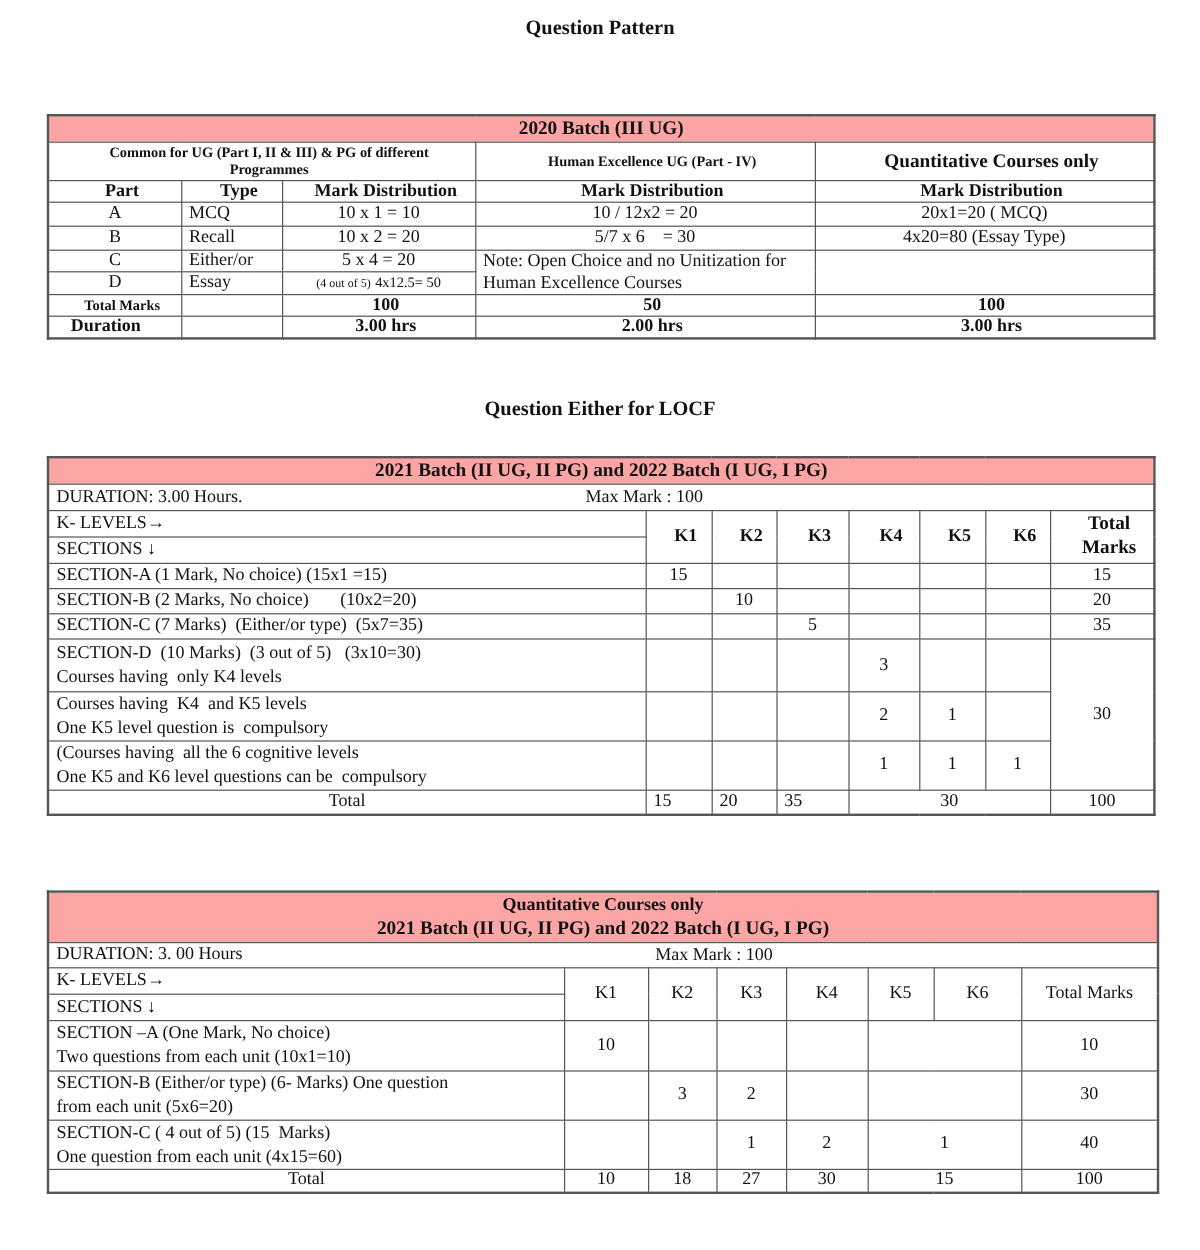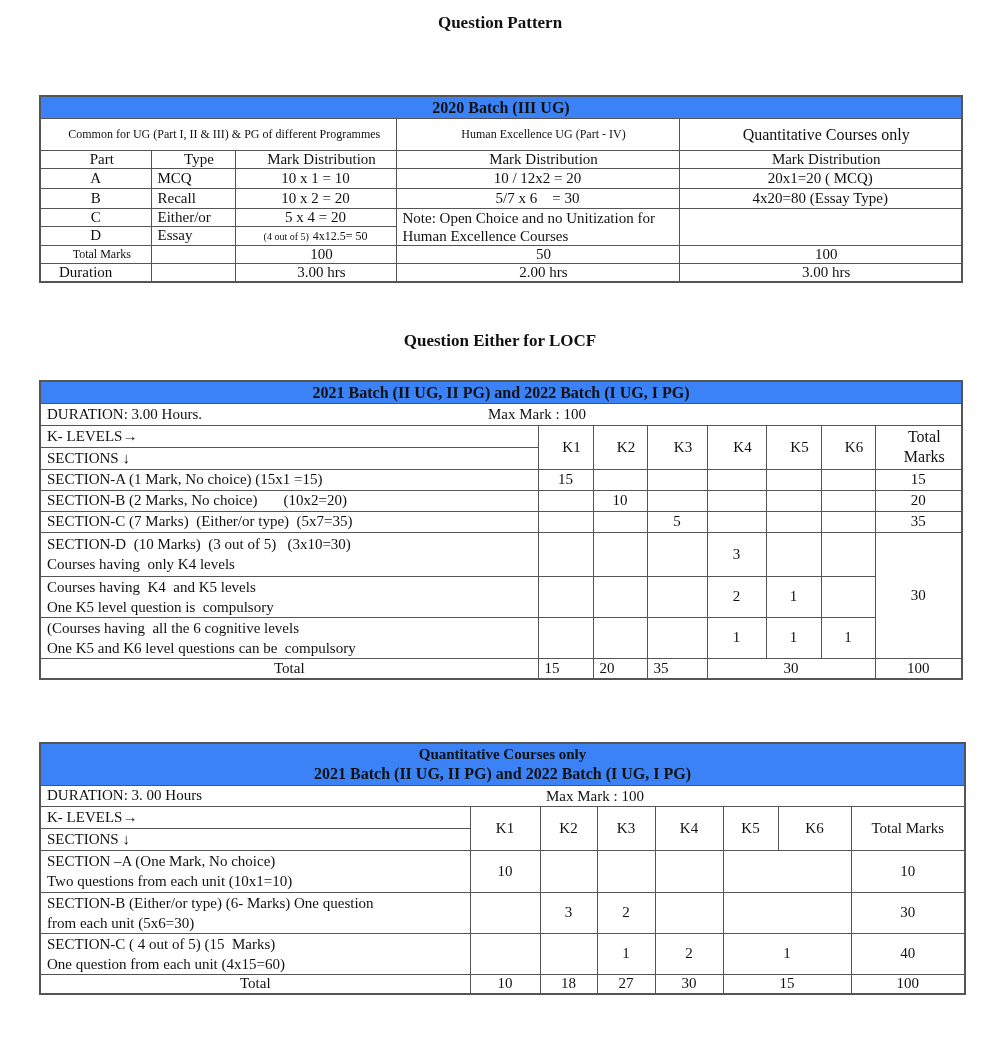--- a/index.html
+++ b/index.html
@@ -1,21 +1,21 @@
 <!DOCTYPE html>
 <html><head>
 <meta charset="utf-8">
 <style>
   html, body { margin:0; padding:0; background:#ffffff; }
   body { width:1000px; height:1042px; position:relative; font-family:"Liberation Serif", serif; color:#111; overflow:hidden; }
   .title { position:absolute; left:0; width:1000px; text-align:center; font-weight:bold; font-size:17px; }
   table { position:absolute; border-collapse:collapse; table-layout:fixed; }
   td { border:1px solid #555; padding:0 6px; font-size:15px; line-height:17px; vertical-align:middle; overflow:hidden; white-space:nowrap; }
-  .hdr { background:#3b82f6; font-weight:bold; text-align:center; font-size:16px; }
-  .b { font-weight:normal;padding-left:18px; }
+  .hdr { background:#fca5a5; font-weight:bold; text-align:center; font-size:16px; }
+  .b { font-weight:bold;padding-left:18px; }
   .c { text-align:center; }
   .r { text-align:center; }
   .sm { font-size:12px; }
   .xs { font-size:10px; }
   .wrap { white-space:normal; }
   table.outer { border:2px solid #555; }
 </style>
 </head>
 <body>
 
@@ -241,21 +241,21 @@
     <td class="c">10</td>
     <td class="c"></td>
     <td class="c"></td>
     <td class="c"></td>
     <td colspan="2" class="c"></td>
     <td class="c">10</td>
   </tr>
   <tr style="height:41px">
     <td style="line-height:20px">
           <div>SECTION-B (Either/or type) (6- Marks) One question</div>
-          <div>from each unit (5x6=30)</div>
+          <div>from each unit (5x6=20)</div>
         </td>
     <td class="c"></td>
     <td class="c">3</td>
     <td class="c">2</td>
     <td class="c"></td>
     <td colspan="2" class="c"></td>
     <td class="c">30</td>
   </tr>
   <tr style="height:41px">
     <td style="line-height:20px; white-space:pre"><div>SECTION-C ( 4 out of 5) (15  Marks)</div><div>One question from each unit (4x15=60)</div></td>

